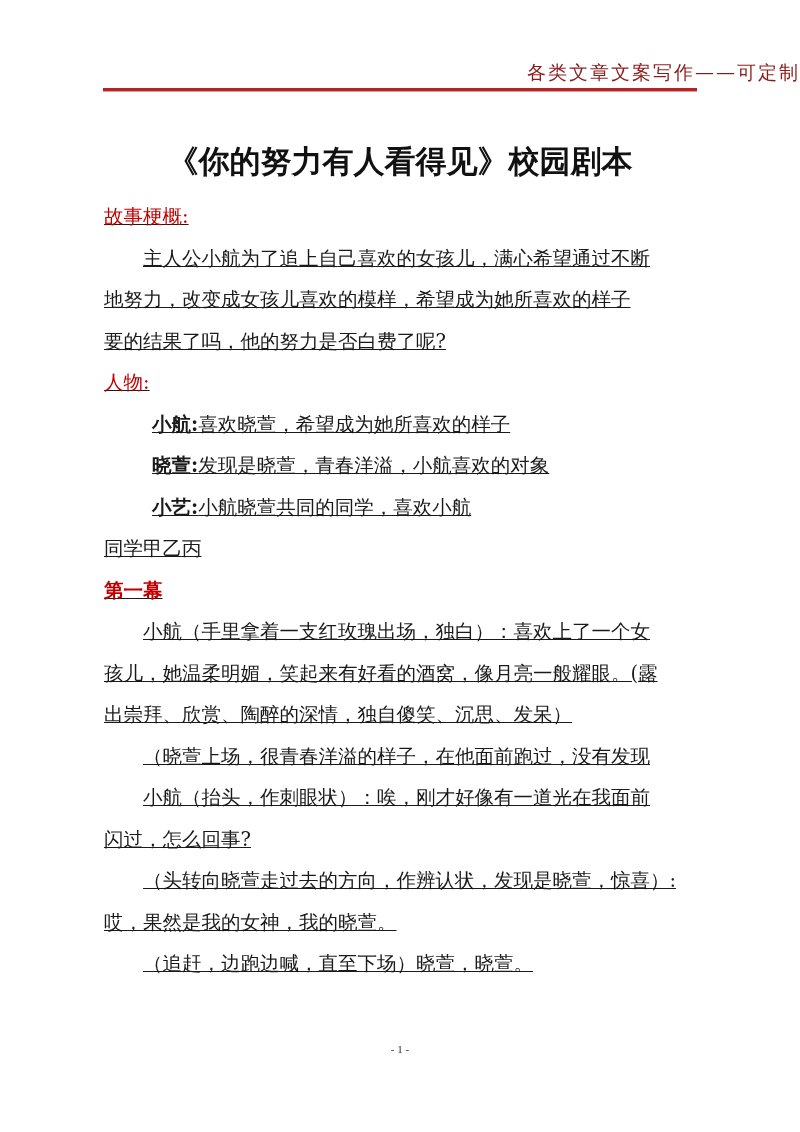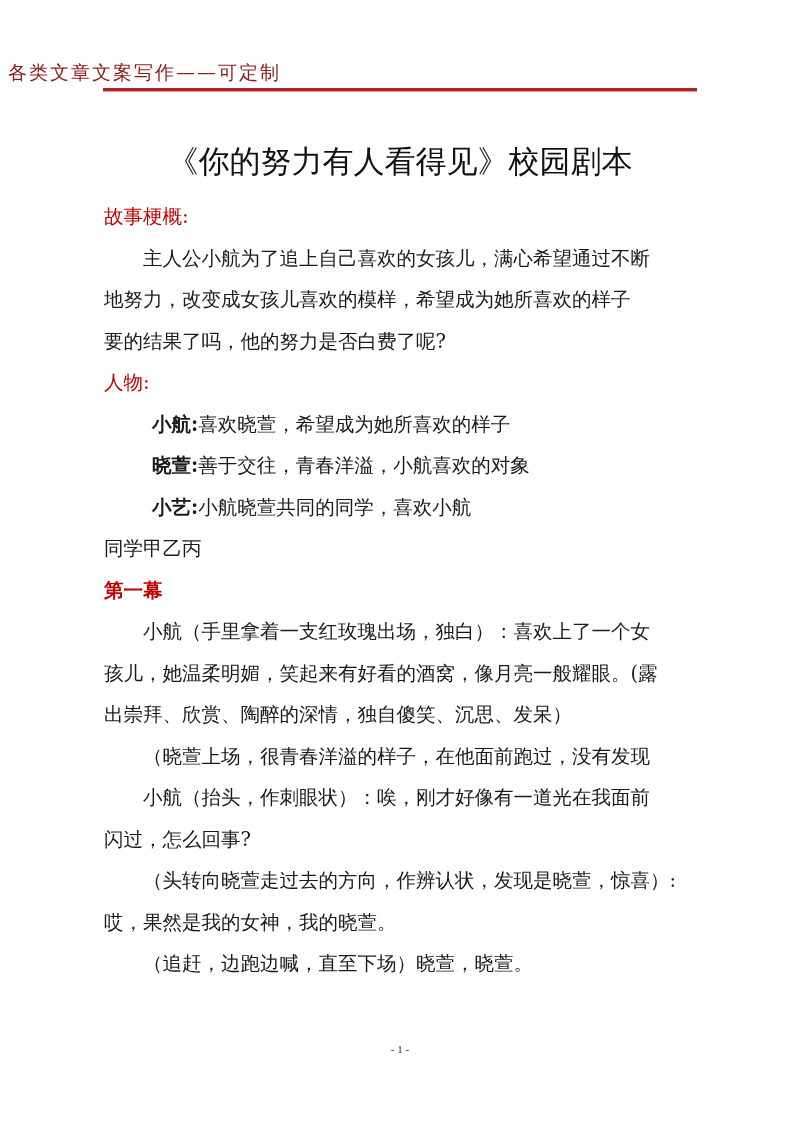--- a/index.html
+++ b/index.html
@@ -18,53 +18,53 @@
     .page {
       position: absolute;
       left: 0; top: 0;
       width: 800px;
       height: 1132px;
     }
     .header-text {
       position: absolute;
       left: 0; right: 0;
       top: 60px;
-      text-align: left;
+      text-align: right;
       font-size: 19px;
       letter-spacing: 2px;
       color: #8b1c1c;
       font-family: "DejaVu Serif", "Liberation Serif", serif;
-      margin-left: 8px;
     }
     .header-rule {
       position: absolute;
       left: 103px;
       width: 594px;
       top: 88px;
       height: 3px;
       background: #b32424;
       border-bottom: 1px solid #e89a9a;
     }
     .doc-title {
       position: absolute;
       left: 0; right: 0;
       top: 141px;
       text-align: center;
       font-size: 31px;
-      font-weight: normal;
+      font-weight: bold;
       color: #111111;
       letter-spacing: 0px;
     }
     .body-text {
       position: absolute;
       left: 104px;
       width: 596px;
       font-size: 19.5px;
       line-height: 41.5px;
       color: #1a1a1a;
+      text-decoration: underline;
     }
     .section-label {
       color: #c00000;
     }
     .line {
       display: block;
       white-space: nowrap;
       height: 41.5px;
     }
     .indent {
@@ -107,21 +107,21 @@
     <span class="line indent">主人公小航为了追上自己喜欢的女孩儿，满心希望通过不断</span>
     <span class="line">地努力，改变成女孩儿喜欢的模样，希望成为她所喜欢的样子</span>
     <span class="line">要的结果了吗，他的努力是否白费了呢?</span>
 
     <span class="line section-label">人物:</span>
 
     <span class="line">
       <span class="role-name">小航:</span><span>喜欢晓萱，希望成为她所喜欢的样子</span>
     </span>
     <span class="line">
-      <span class="role-name">晓萱:</span><span>善于交往，青春洋溢，小航喜欢的对象</span>
+      <span class="role-name">晓萱:</span><span>发现是晓萱，青春洋溢，小航喜欢的对象</span>
     </span>
     <span class="line">
       <span class="role-name">小艺:</span><span>小航晓萱共同的同学，喜欢小航</span>
     </span>
     <span class="line">同学甲乙丙</span>
 
     <span class="act-title">第一幕</span>
 
     <span class="line indent">小航（手里拿着一支红玫瑰出场，独白）：喜欢上了一个女</span>
     <span class="line">孩儿，她温柔明媚，笑起来有好看的酒窝，像月亮一般耀眼。(露</span>

